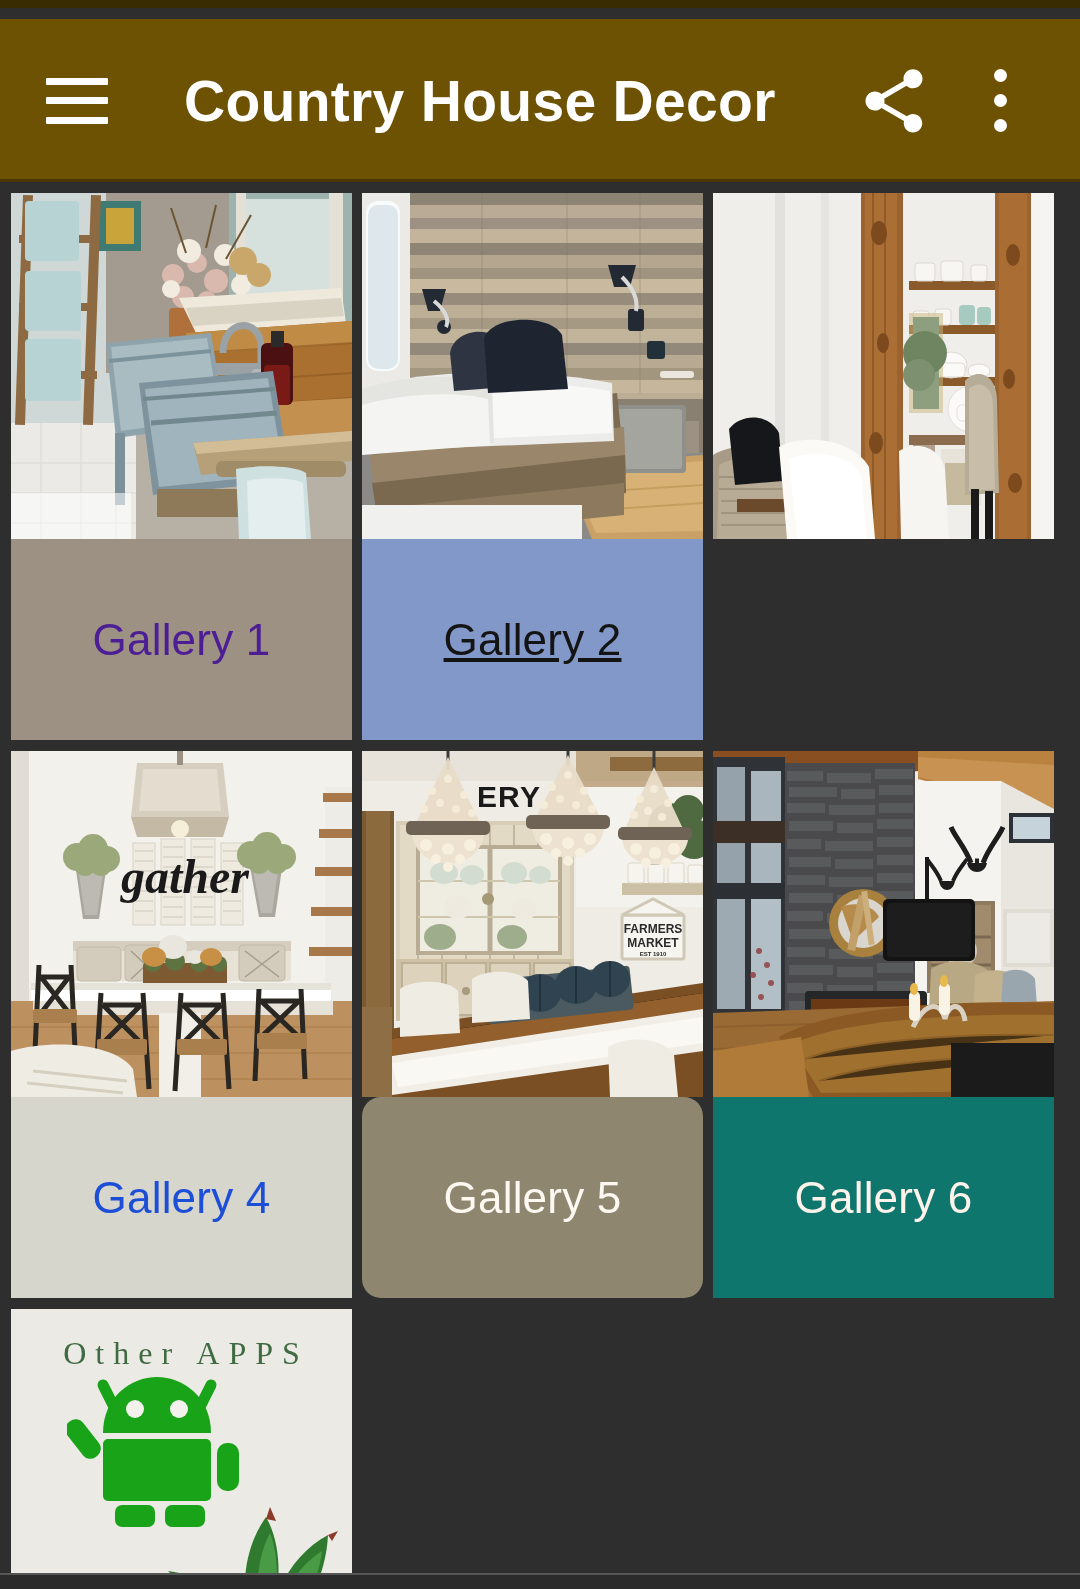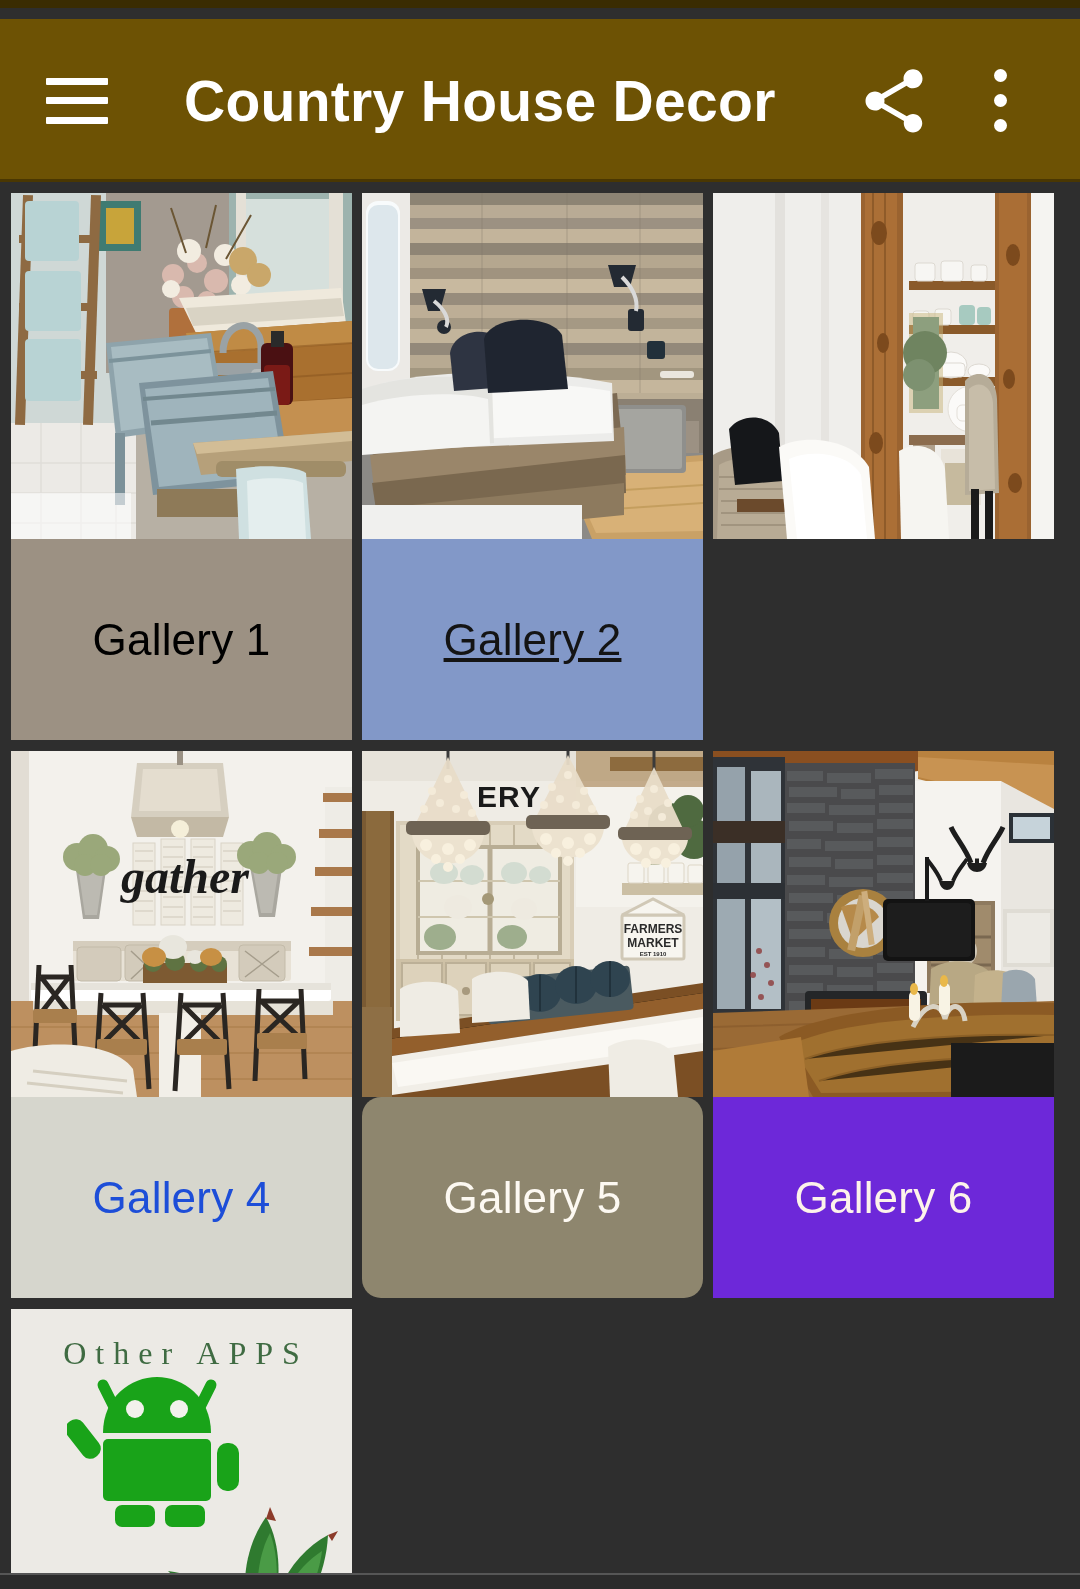--- a/index.html
+++ b/index.html
@@ -264,21 +264,21 @@
         <rect x="104" y="240" width="10" height="72" fill="#7c9199"></rect>
         <rect x="146" y="296" width="100" height="28" fill="#8e7a58"></rect>
         <path d="M182 250 L341 238 L341 268 L190 282 Z" fill="#b6a07a"></path>
         <path d="M182 250 L341 238 L341 248 L186 261 Z" fill="#d2bd96"></path>
         <rect x="205" y="268" width="130" height="16" rx="6" fill="#a08d68"></rect>
         <path d="M225 276 C245 272 282 272 295 280 L300 346 L228 346 Z" fill="#cfe0e1"></path>
         <path d="M236 288 C250 284 282 284 292 290 L295 346 L238 346 Z" fill="#e4eeee"></path>
         <rect x="0" y="300" width="120" height="46" fill="#ffffff" opacity=".55"></rect>
       </svg>
     </div>
-    <div class="tile-label" style="background: rgb(156, 145, 131); color: #000000; align-items: center;">
+    <div class="tile-label" style="background: rgb(156, 145, 131); color: #4c1d95; align-items: center;">
       <span>Gallery 1</span>
     </div>
   </div>
 
   <div class="tile">
     <div class="tile-photo">
       <svg width="341" height="346" viewBox="0 0 341 346">
         <rect width="341" height="346" fill="#b3a390"></rect>
         <rect x="0" y="0" width="52" height="346" fill="#eceae6"></rect>
         <rect x="4" y="8" width="34" height="170" rx="12" fill="#f8fbfc"></rect>
@@ -833,21 +833,21 @@
           <rect x="226" y="232" width="11" height="32" rx="5"></rect>
         </g>
         <g fill="#e9b84a">
             <ellipse cx="201" cy="238" rx="4" ry="6"></ellipse>
             <ellipse cx="231" cy="230" rx="4" ry="6"></ellipse>
           </g>
         <rect x="238" y="292" width="103" height="54" fill="#1b1b1b"></rect>
         <path d="M0 300 L88 286 L96 346 L0 346 Z" fill="#b07b38"></path>
       </svg>
     </div>
-    <div class="tile-label" style="background: #6d28d9; color: rgb(253, 243, 234);">
+    <div class="tile-label" style="background: #0f766e; color: rgb(253, 243, 234);">
       <span>Gallery 6</span>
     </div>
   </div>
 
   <div class="otherapps-tile" style="background: rgb(236, 234, 229);">
     <div class="otherapps-title" style="color: rgb(63, 107, 66);">Other APPS</div>
 
     <svg class="android-bot" width="250" height="170" viewBox="0 0 250 170">
       <g fill="#19a319">
         <rect x="6" y="48" width="20" height="44" rx="9" transform="rotate(-38 16 70)"></rect>

